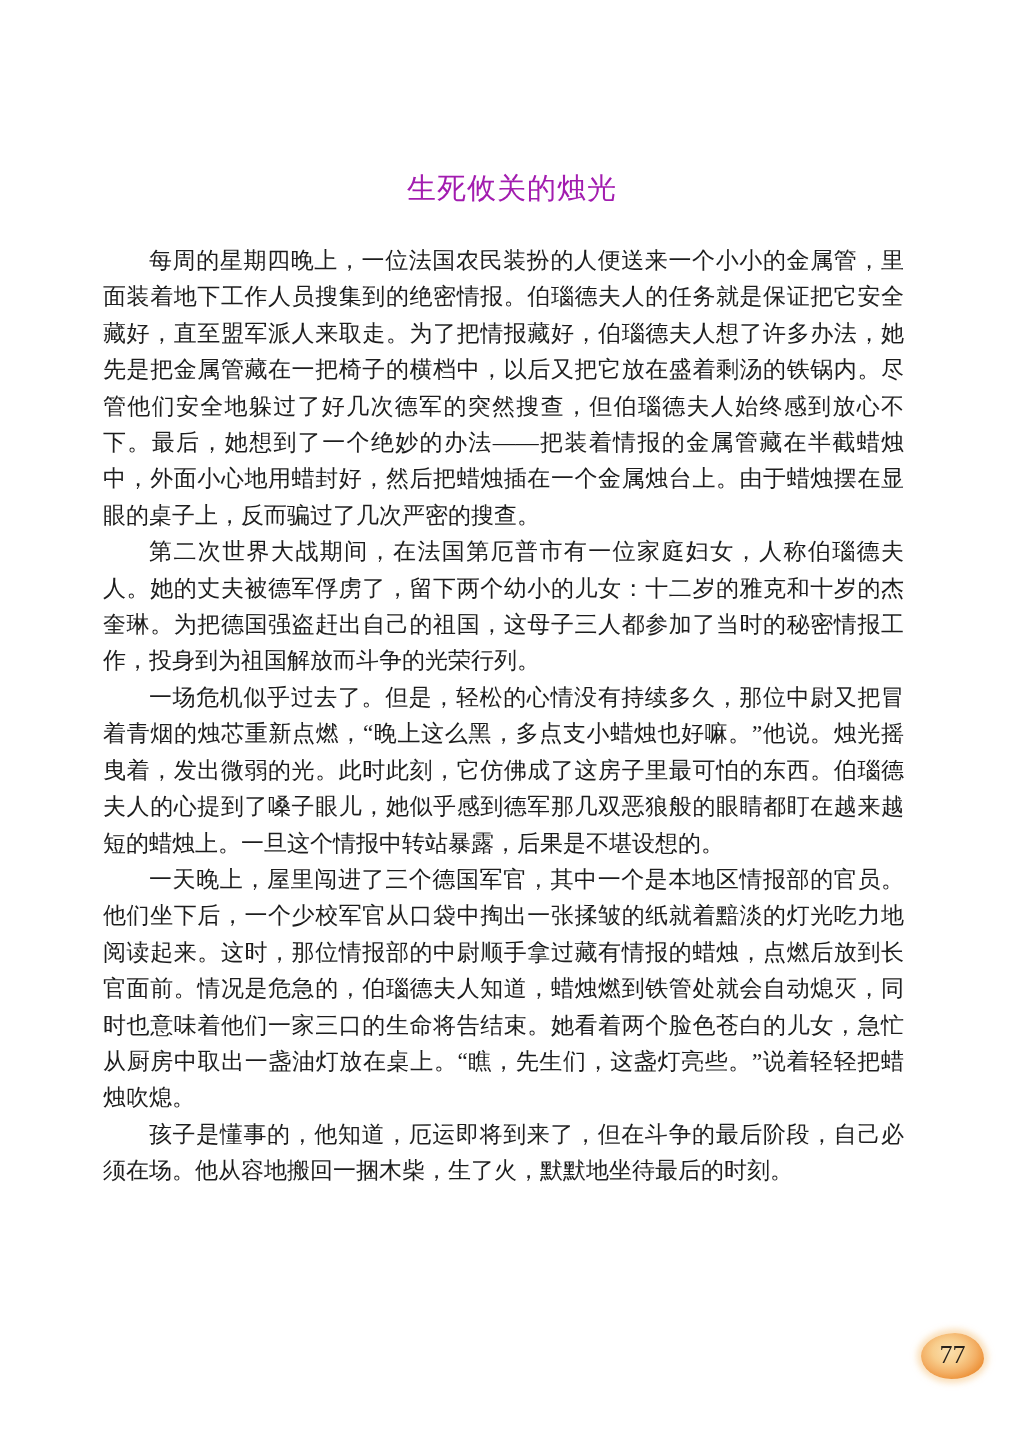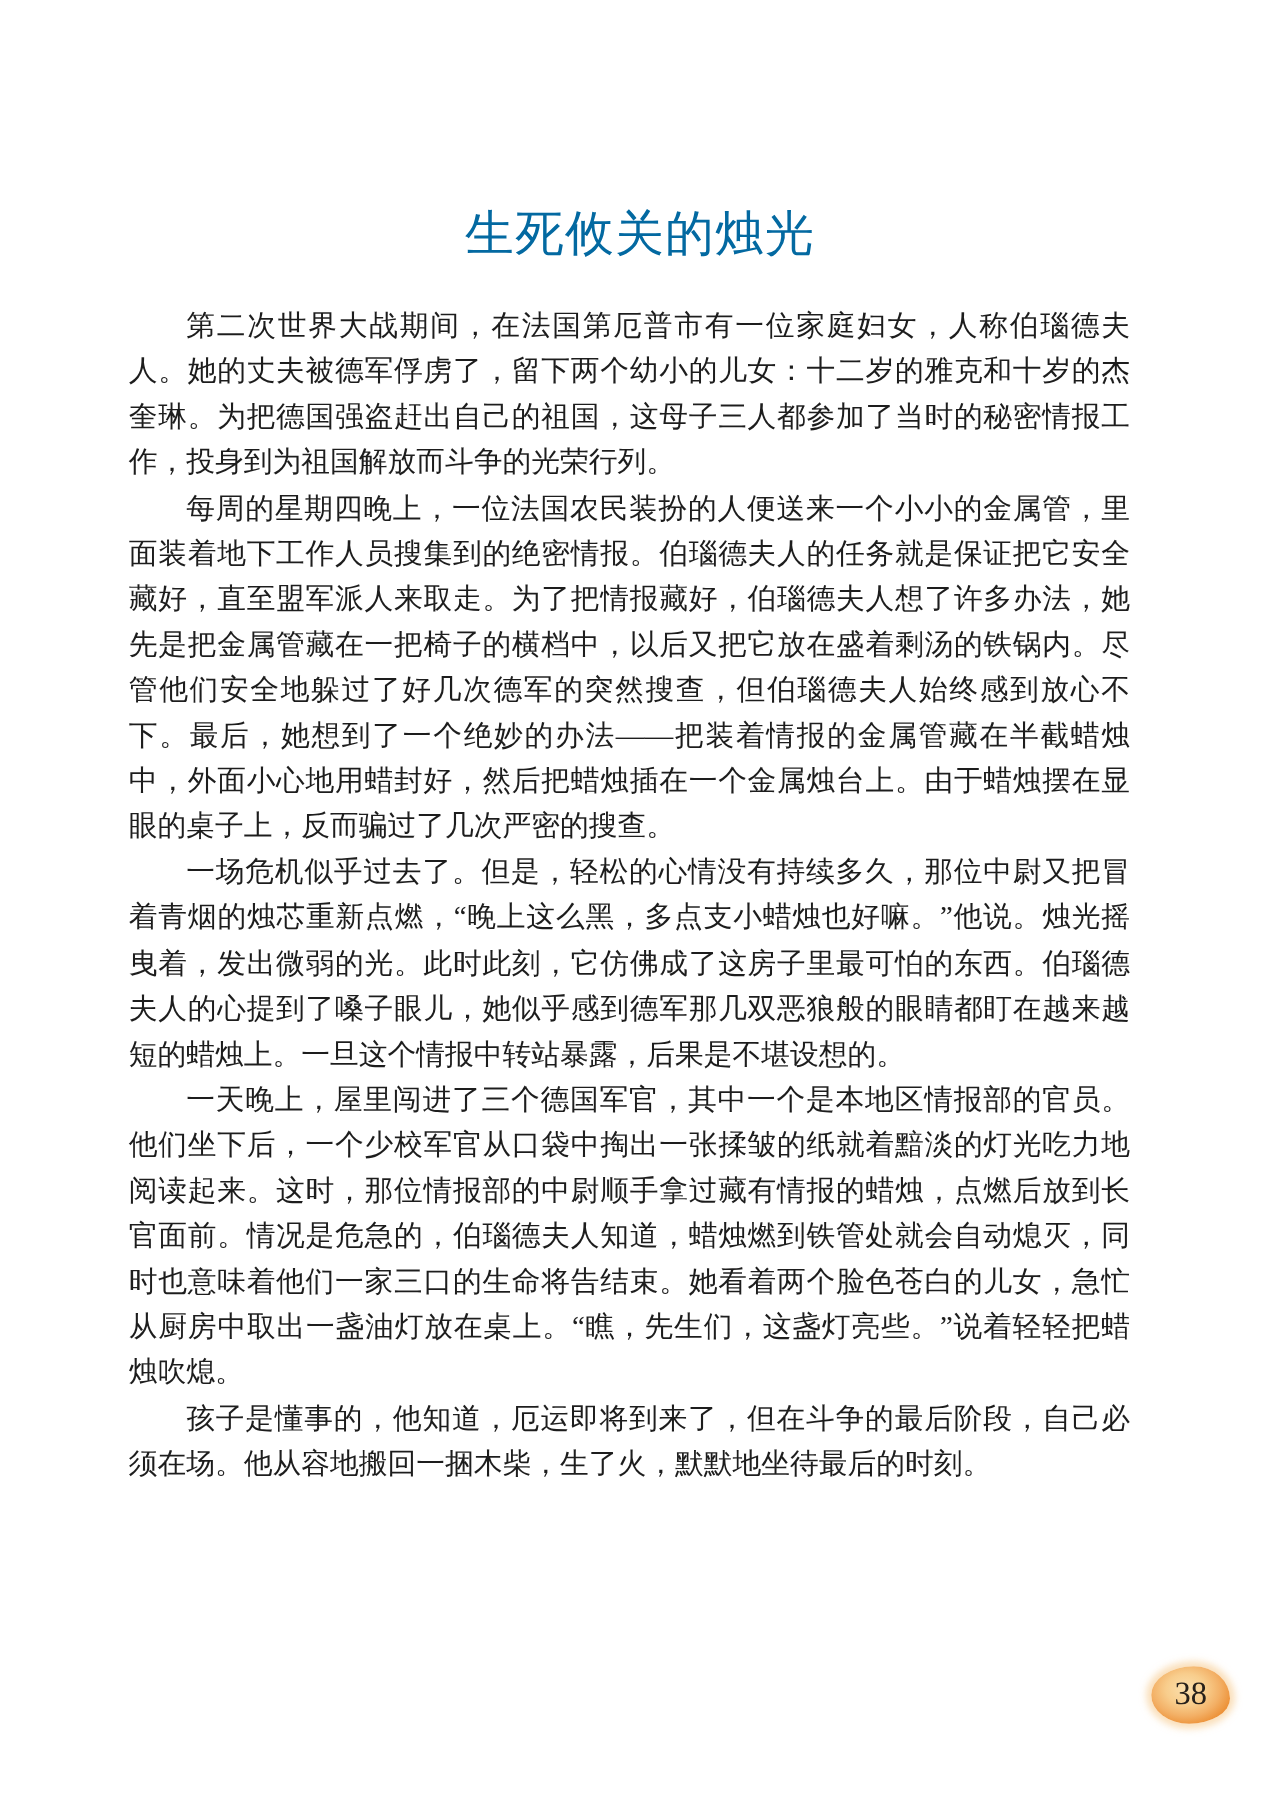--- a/index.html
+++ b/index.html
@@ -15,24 +15,24 @@
     overflow: hidden;
     font-family: "Liberation Serif", "DejaVu Serif", serif;
   }
   .lesson-title {
     position: absolute;
     top: 163px;
     left: 0;
     width: 1024px;
     margin: 0;
     text-align: center;
-    font-size: 39px;
+    font-size: 29px;
     font-weight: 500;
     letter-spacing: 1px;
-    color: #0369a1;
+    color: #a21caf;
     line-height: 50px;
   }
   .lesson-body {
     position: absolute;
     top: 243px;
     left: 103px;
     width: 801px;
     font-size: 23px;
     line-height: 36.4px;
     color: #1d1d1d;
@@ -72,24 +72,24 @@
   }
 </style>
 </head>
 <body>
 
 <div class="page">
 
   <h1 class="lesson-title">生死攸关的烛光</h1>
 
   <div class="lesson-body">
+    <p>每周的星期四晚上，一位法国农民装扮的人便送来一个小小的金属管，里面装着地下工作人员搜集到的绝密情报。伯瑙德夫人的任务就是保证把它安全藏好，直至盟军派人来取走。为了把情报藏好，伯瑙德夫人想了许多办法，她先是把金属管藏在一把椅子的横档中，以后又把它放在盛着剩汤的铁锅内。尽管他们安全地躲过了好几次德军的突然搜查，但伯瑙德夫人始终感到放心不下。最后，她想到了一个绝妙的办法——把装着情报的金属管藏在半截蜡烛中，外面小心地用蜡封好，然后把蜡烛插在一个金属烛台上。由于蜡烛摆在显眼的桌子上，反而骗过了几次严密的搜查。</p>
     <p>第二次世界大战期间，在法国第厄普市有一位家庭妇女，人称伯瑙德夫人。她的丈夫被德军俘虏了，留下两个幼小的儿女：十二岁的雅克和十岁的杰奎琳。为把德国强盗赶出自己的祖国，这母子三人都参加了当时的秘密情报工作，投身到为祖国解放而斗争的光荣行列。</p>
-    <p>每周的星期四晚上，一位法国农民装扮的人便送来一个小小的金属管，里面装着地下工作人员搜集到的绝密情报。伯瑙德夫人的任务就是保证把它安全藏好，直至盟军派人来取走。为了把情报藏好，伯瑙德夫人想了许多办法，她先是把金属管藏在一把椅子的横档中，以后又把它放在盛着剩汤的铁锅内。尽管他们安全地躲过了好几次德军的突然搜查，但伯瑙德夫人始终感到放心不下。最后，她想到了一个绝妙的办法——把装着情报的金属管藏在半截蜡烛中，外面小心地用蜡封好，然后把蜡烛插在一个金属烛台上。由于蜡烛摆在显眼的桌子上，反而骗过了几次严密的搜查。</p>
     <p>一场危机似乎过去了。但是，轻松的心情没有持续多久，那位中尉又把冒着青烟的烛芯重新点燃，“晚上这么黑，多点支小蜡烛也好嘛。”他说。烛光摇曳着，发出微弱的光。此时此刻，它仿佛成了这房子里最可怕的东西。伯瑙德夫人的心提到了嗓子眼儿，她似乎感到德军那几双恶狼般的眼睛都盯在越来越短的蜡烛上。一旦这个情报中转站暴露，后果是不堪设想的。</p>
     <p>一天晚上，屋里闯进了三个德国军官，其中一个是本地区情报部的官员。他们坐下后，一个少校军官从口袋中掏出一张揉皱的纸就着黯淡的灯光吃力地阅读起来。这时，那位情报部的中尉顺手拿过藏有情报的蜡烛，点燃后放到长官面前。情况是危急的，伯瑙德夫人知道，蜡烛燃到铁管处就会自动熄灭，同时也意味着他们一家三口的生命将告结束。她看着两个脸色苍白的儿女，急忙从厨房中取出一盏油灯放在桌上。“瞧，先生们，这盏灯亮些。”说着轻轻把蜡烛吹熄。</p>
     <p>孩子是懂事的，他知道，厄运即将到来了，但在斗争的最后阶段，自己必须在场。他从容地搬回一捆木柴，生了火，默默地坐待最后的时刻。</p>
   </div>
 
   <div class="page-badge">
-    <span class="num">38</span>
+    <span class="num">77</span>
   </div>
 
 </div>
 
 </body></html>

